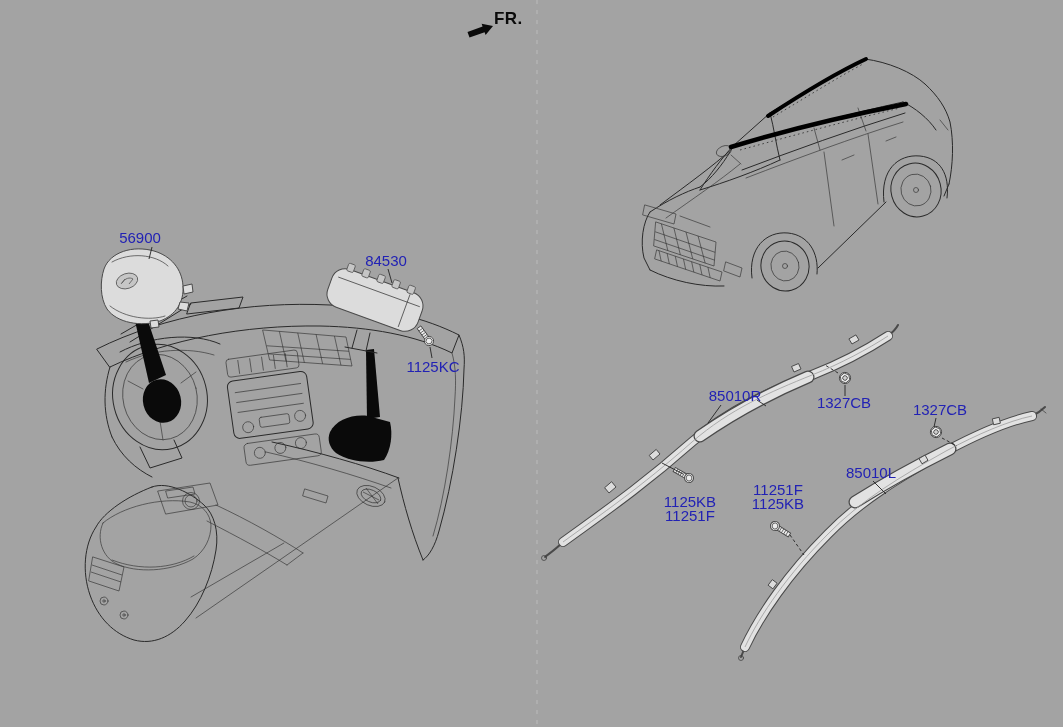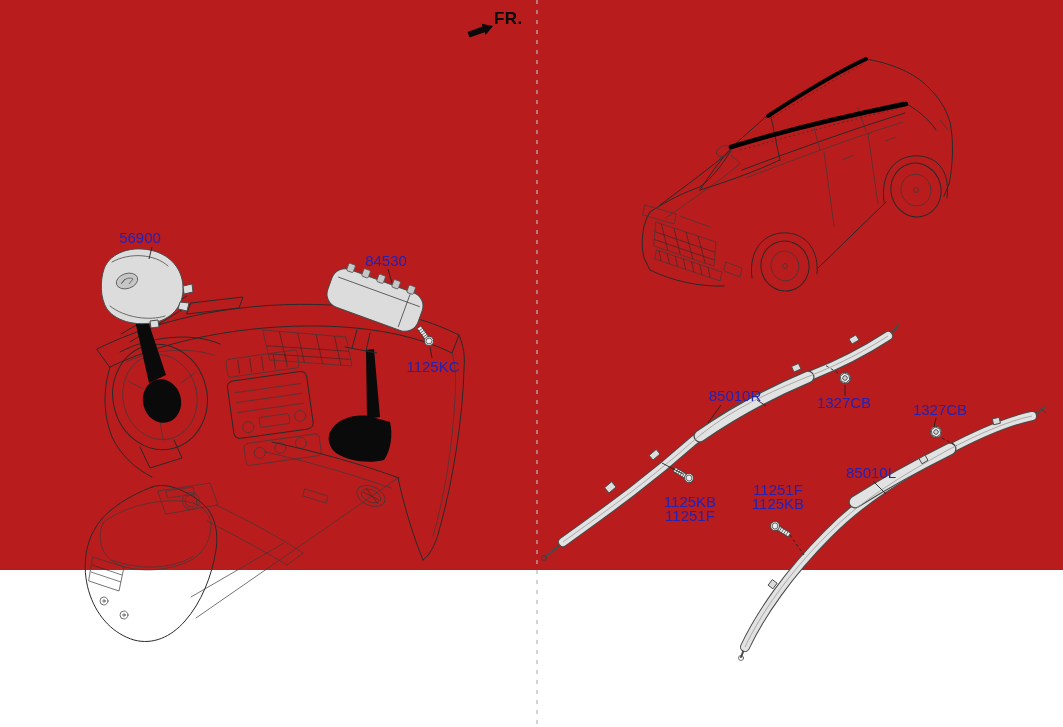--- a/index.html
+++ b/index.html
@@ -1,17 +1,17 @@
 <!DOCTYPE html>
 <html><head>
 <meta charset="utf-8">
 <style>
   html,body{margin:0;padding:0;background:#ffffff;}
   body{width:1063px;height:727px;font-family:"Liberation Sans",sans-serif;overflow:hidden;}
-  .canvas{position:relative;width:1063px;height:570px;background:#b91c1c;}
+  .canvas{position:relative;width:1063px;height:727px;background:#a3a3a3;}
   svg{display:block;}
   text{user-select:none;}
   .part-label{font-size:15px;fill:#2222b4;}
   .fr-label{font-size:17px;font-weight:600;fill:#0b0b0b;letter-spacing:.4px;}
   .outline{stroke:#2a2a2a;stroke-width:1;fill:none;stroke-linecap:round;stroke-linejoin:round;}
   .outline-thin{stroke:#3a3a3a;stroke-width:.7;fill:none;stroke-linecap:round;}
   .fillpart{fill:#dcdcdc;stroke:#4a4a4a;stroke-width:1;stroke-linejoin:round;}
   .fillpart-dk{fill:#c6c6c6;stroke:#555;stroke-width:.8;}
   .blackfill{fill:#0a0a0a;stroke:none;}
   .leader{stroke:#222;stroke-width:.9;fill:none;}

